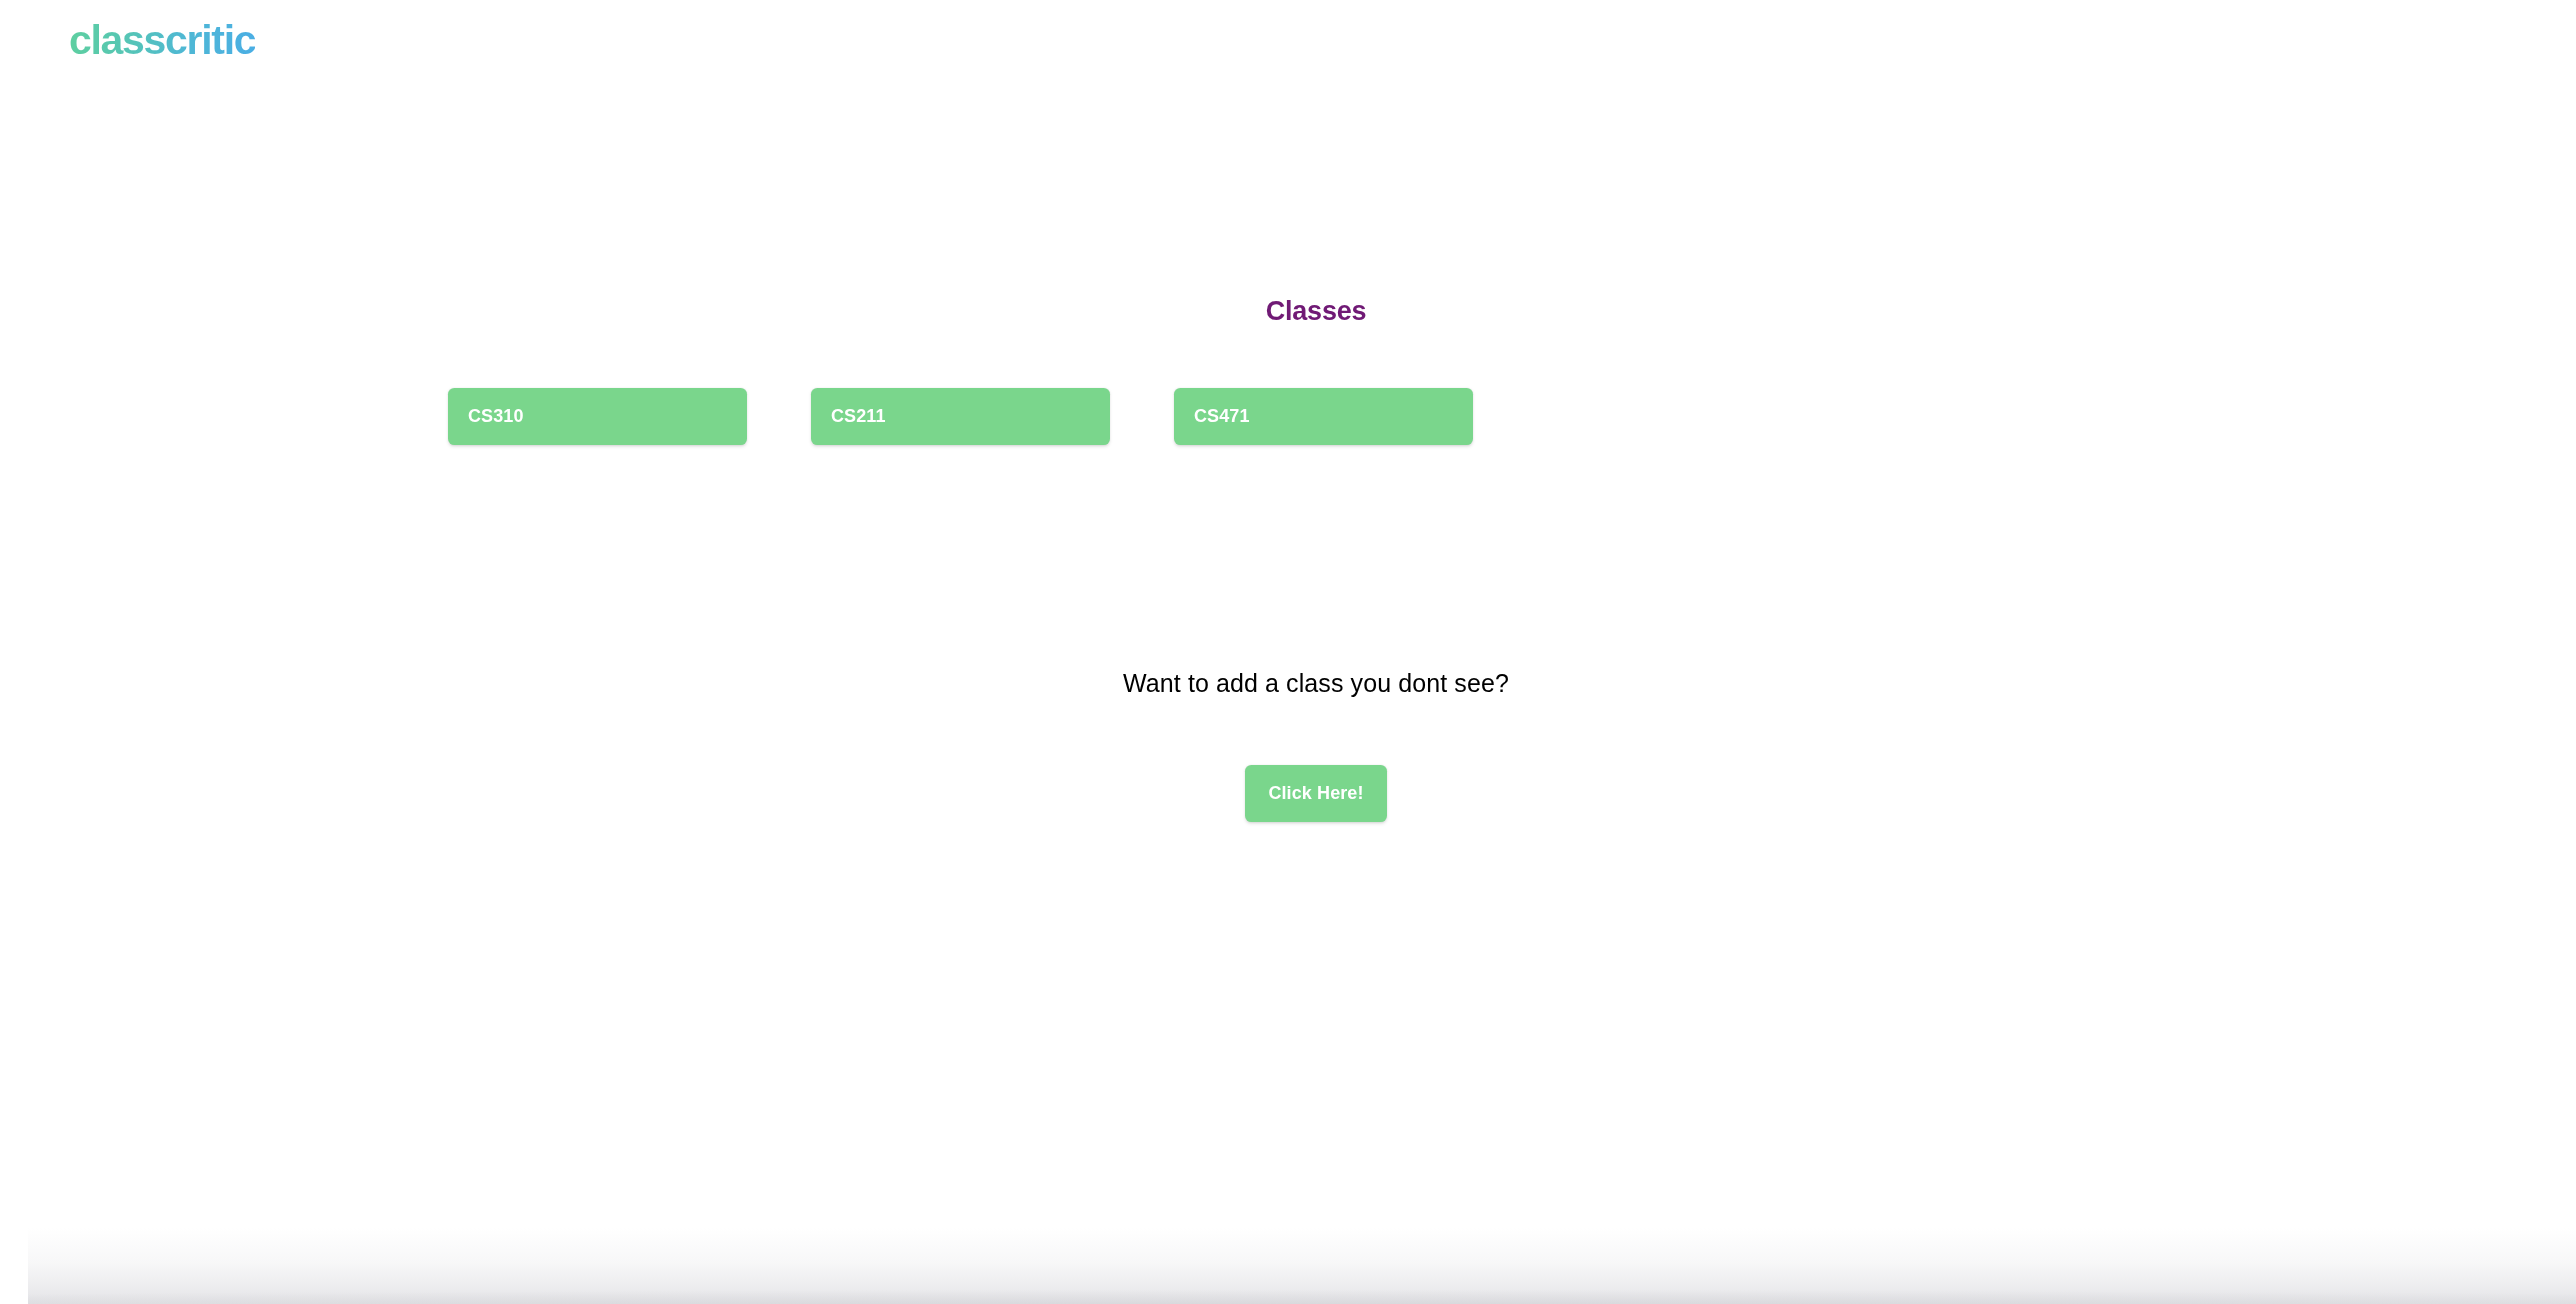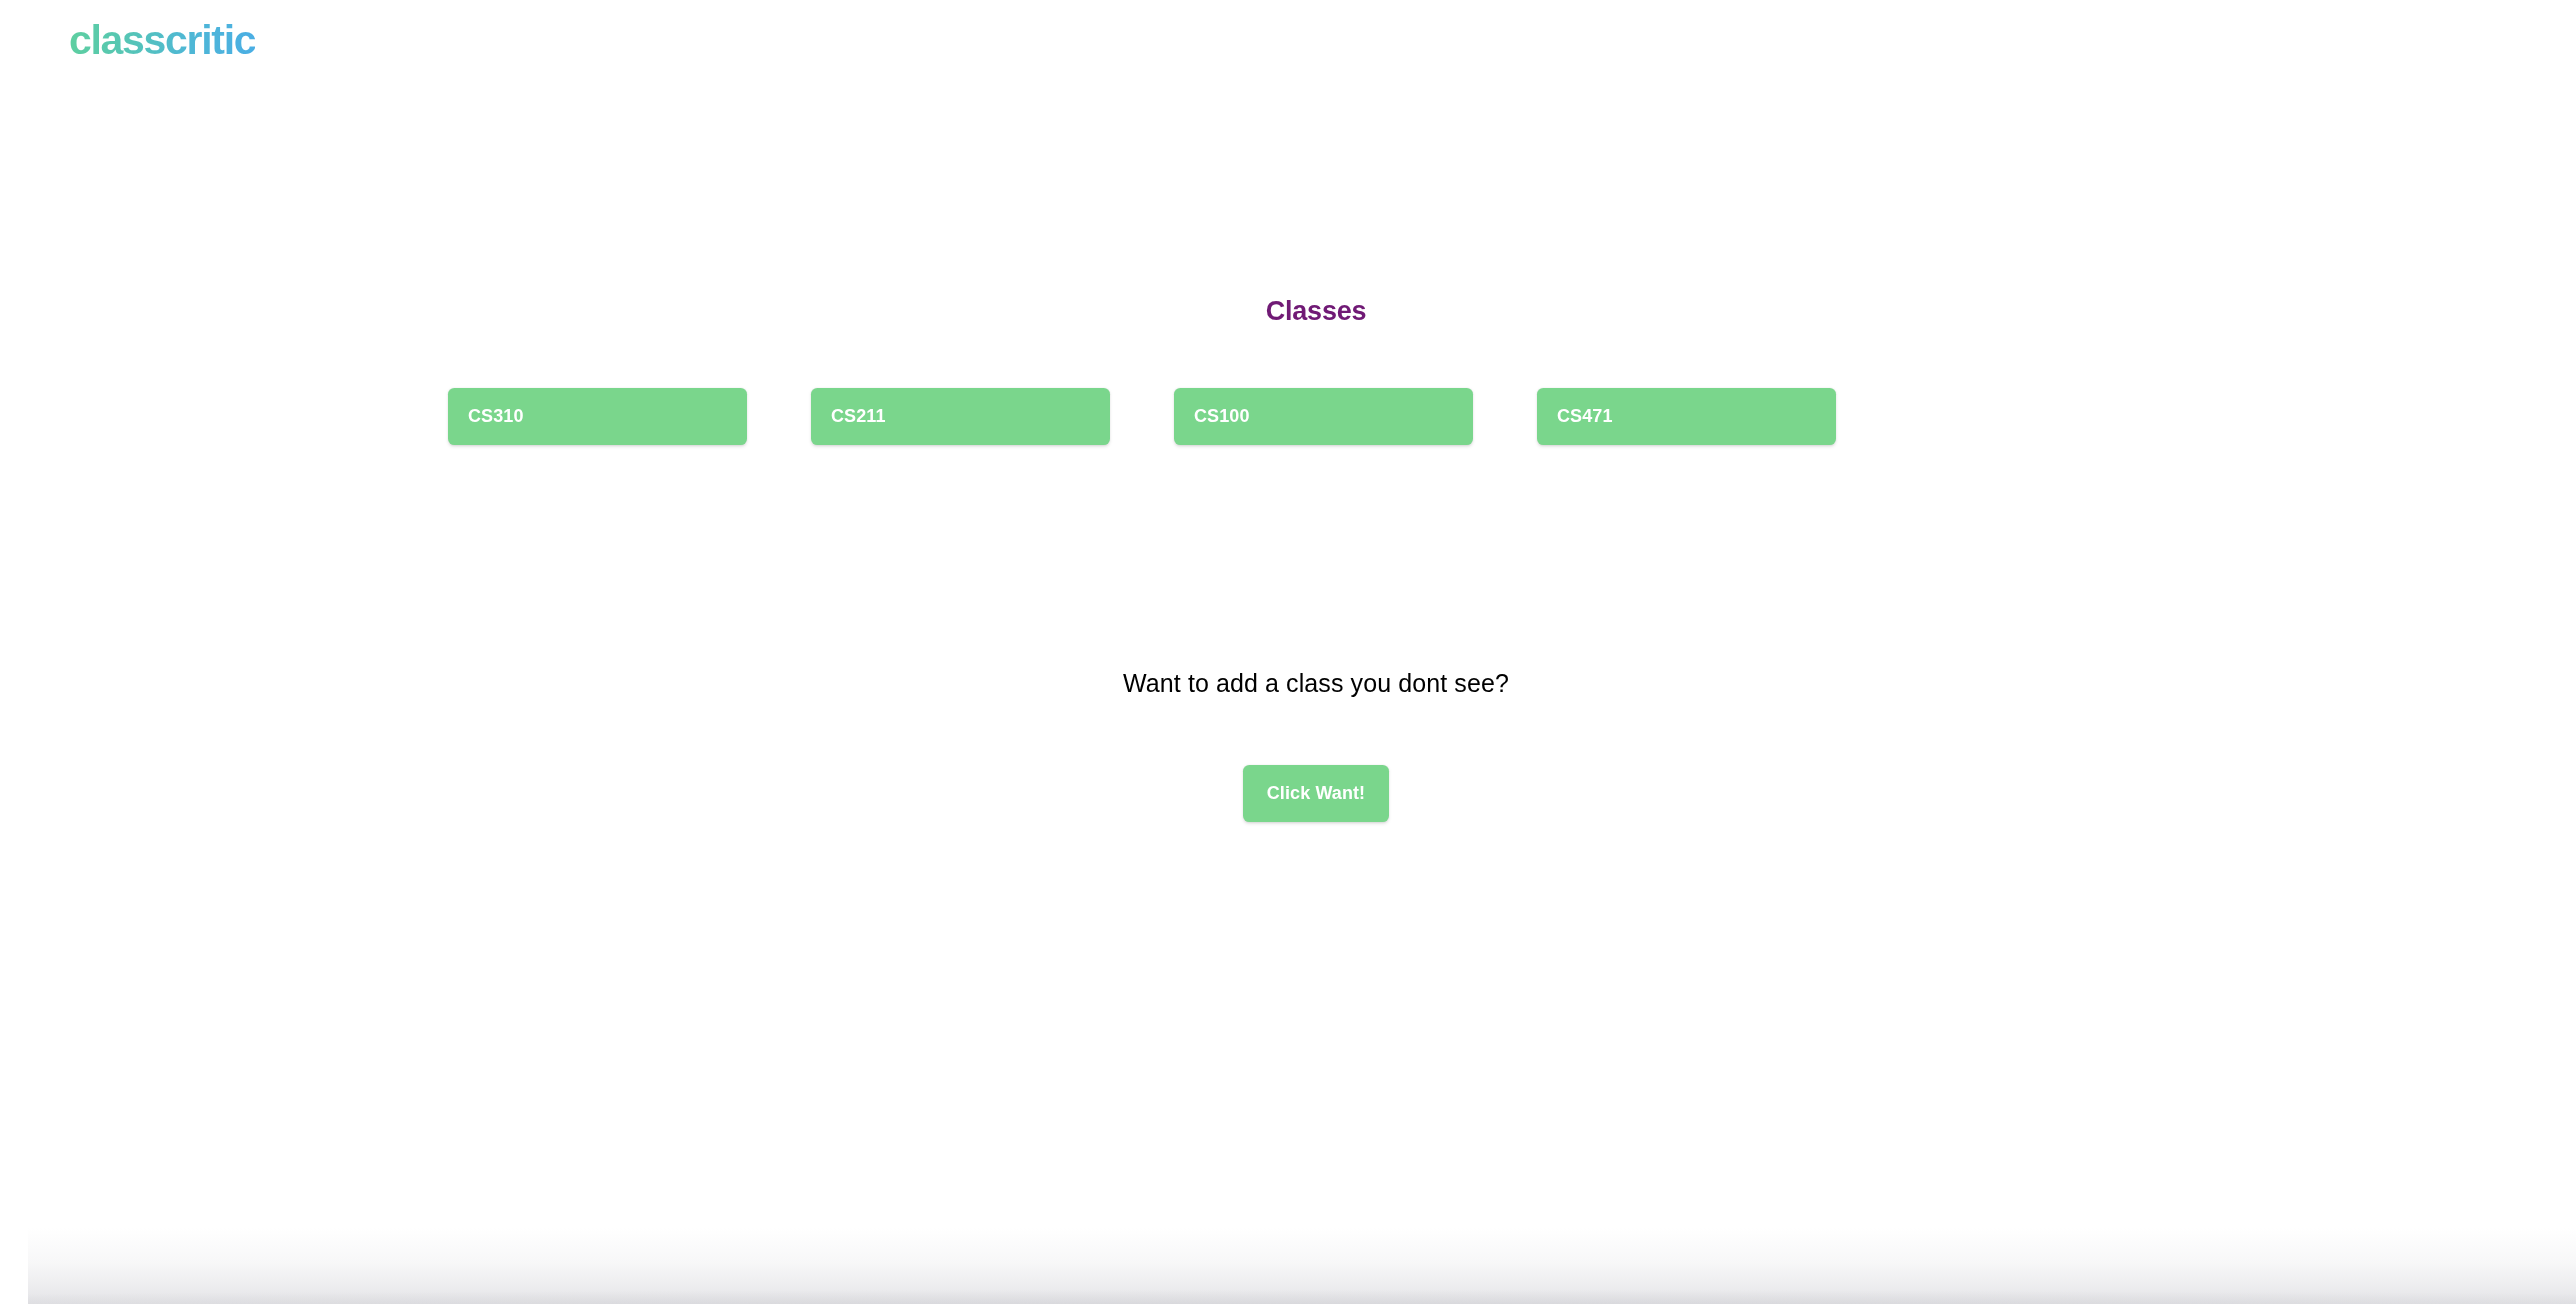--- a/index.html
+++ b/index.html
@@ -178,32 +178,29 @@
     <h1 class="page-title">Classes</h1>
 
     <div class="class-grid">
       <button class="class-button">
         <span>CS310</span>
       </button>
       <button class="class-button">
         <span>CS211</span>
       </button>
       <button class="class-button">
-        <span>CS100</span>
-      </button>
-      <button class="class-button">
         <span>CS471</span>
       </button>
     </div>
 
     <p class="add-prompt">Want to add a class you dont see?</p>
 
     <div class="cta-wrap">
       <button class="cta-button">
-        <span>Click Want!</span>
+        <span>Click Here!</span>
       </button>
     </div>
 
   </main>
 
   <div class="page-bottom-shade"></div>
 
 </div>
 
 

